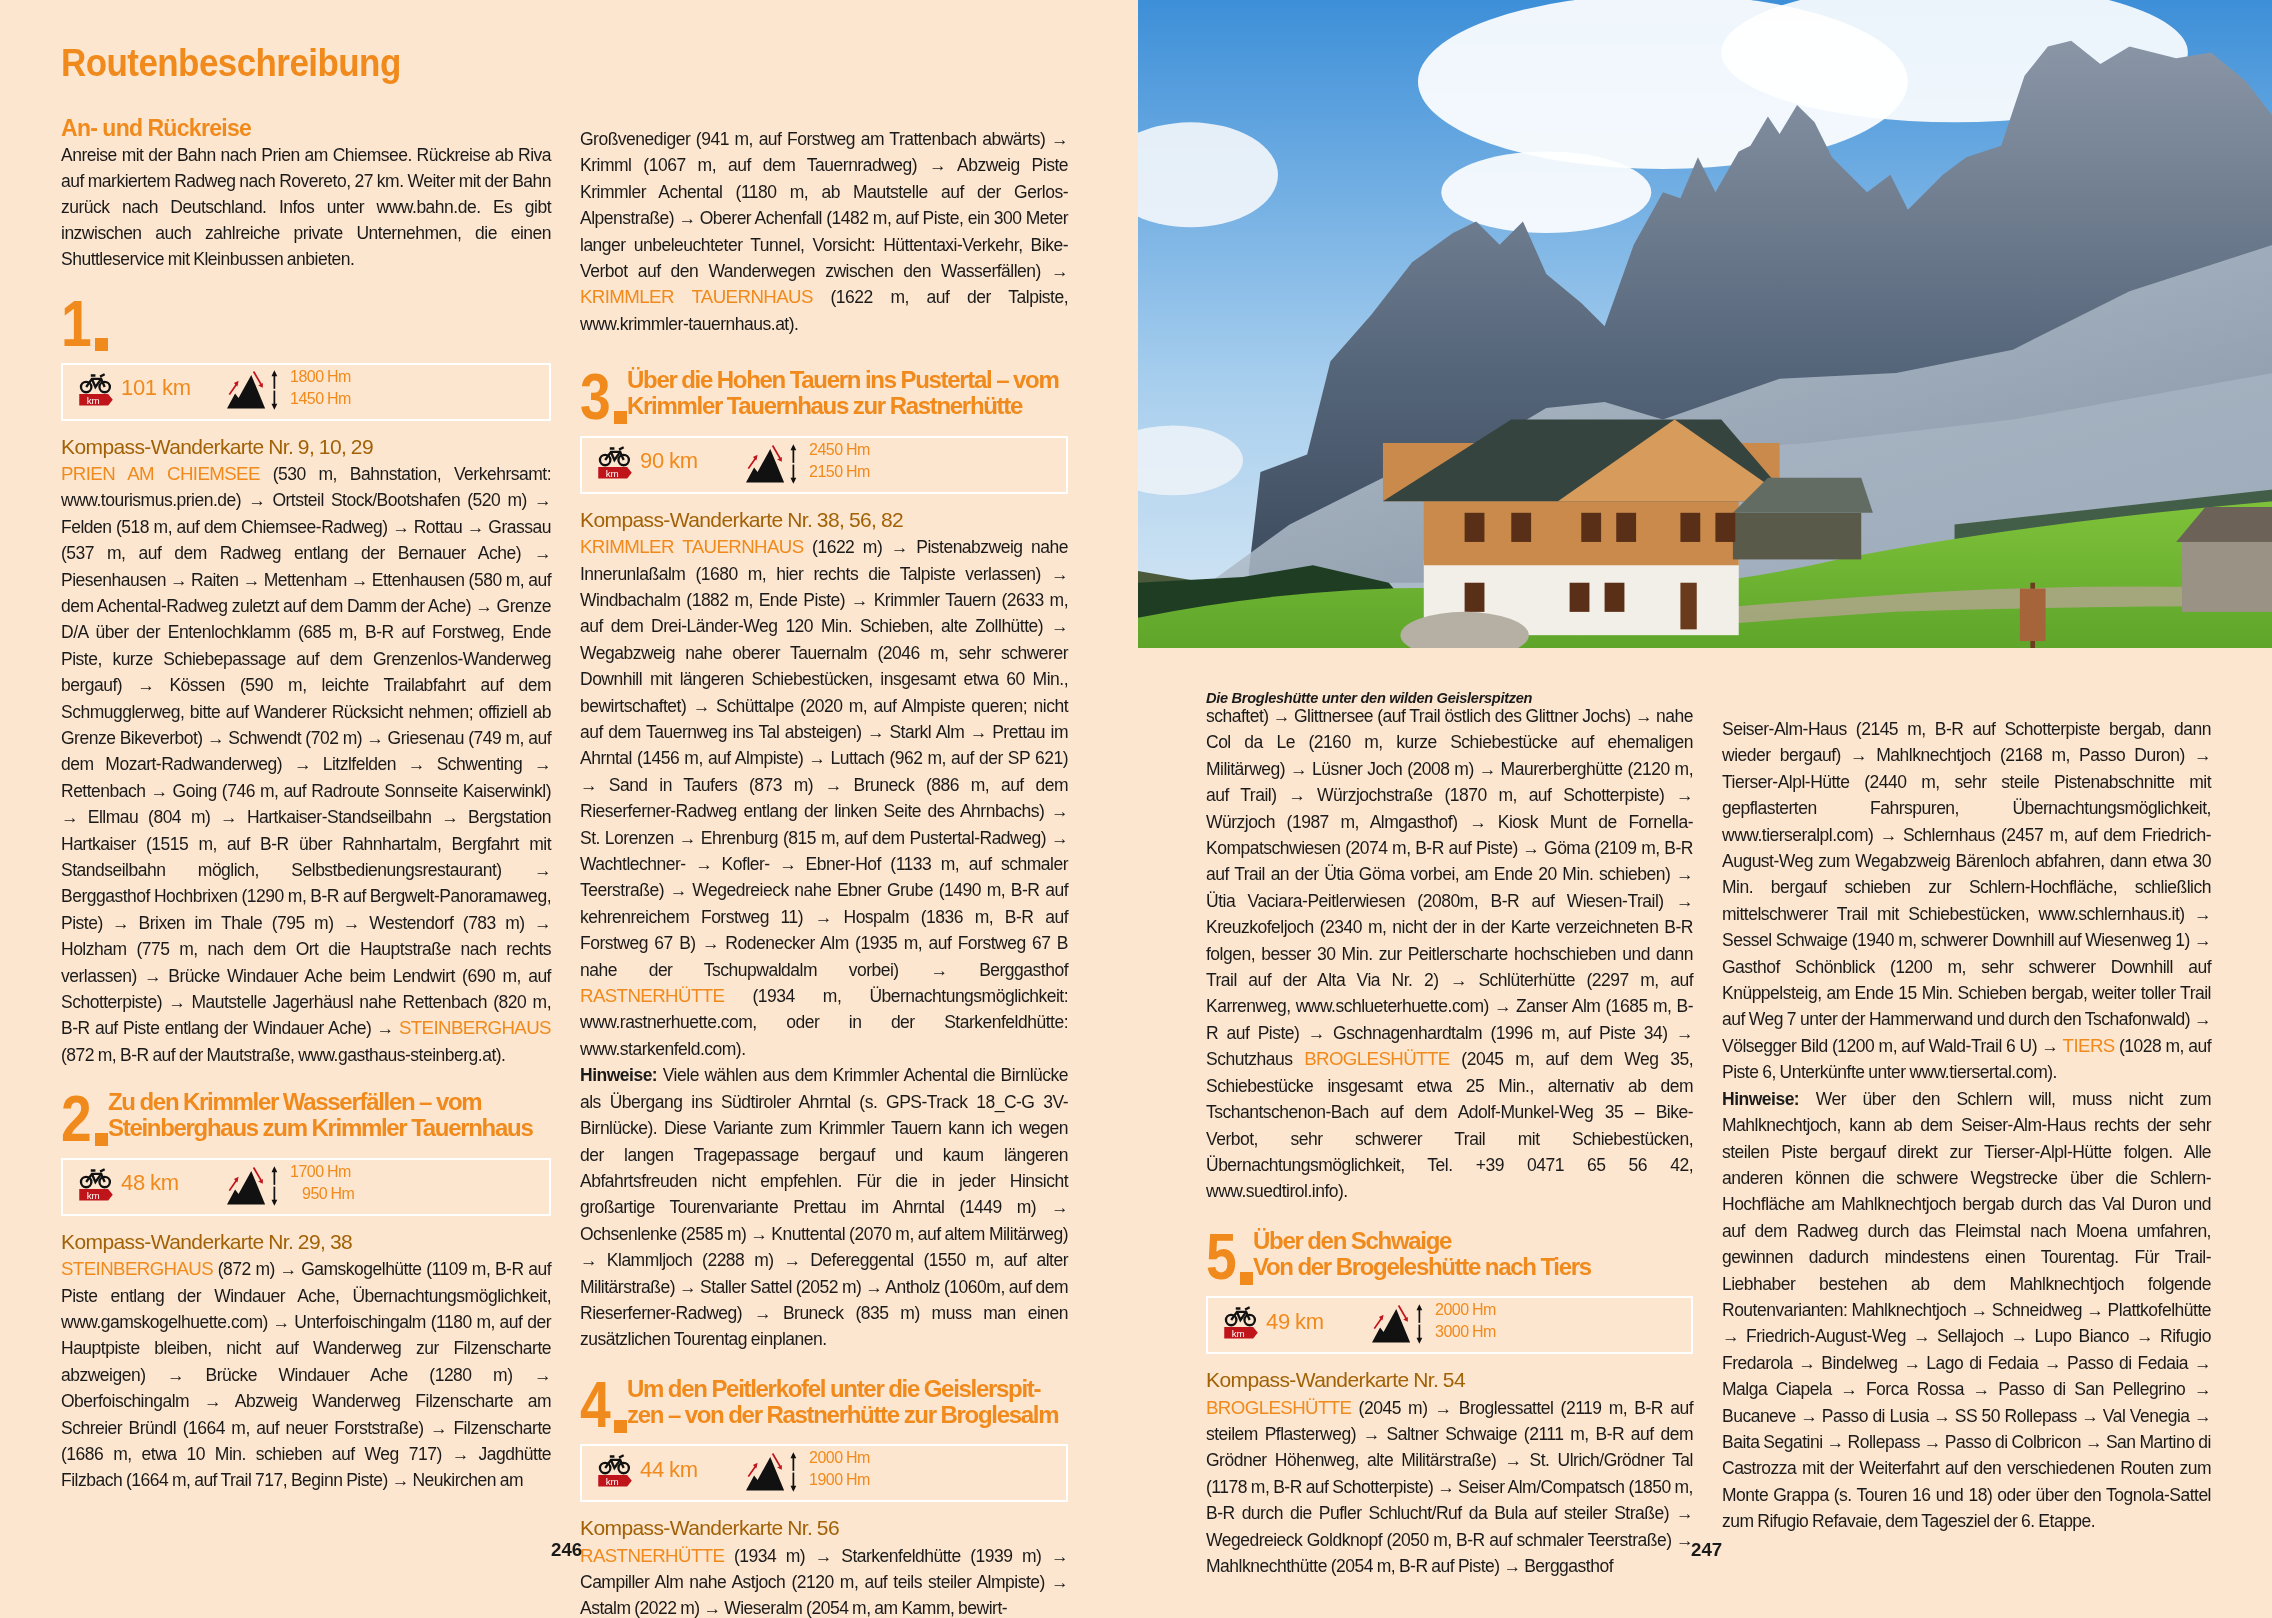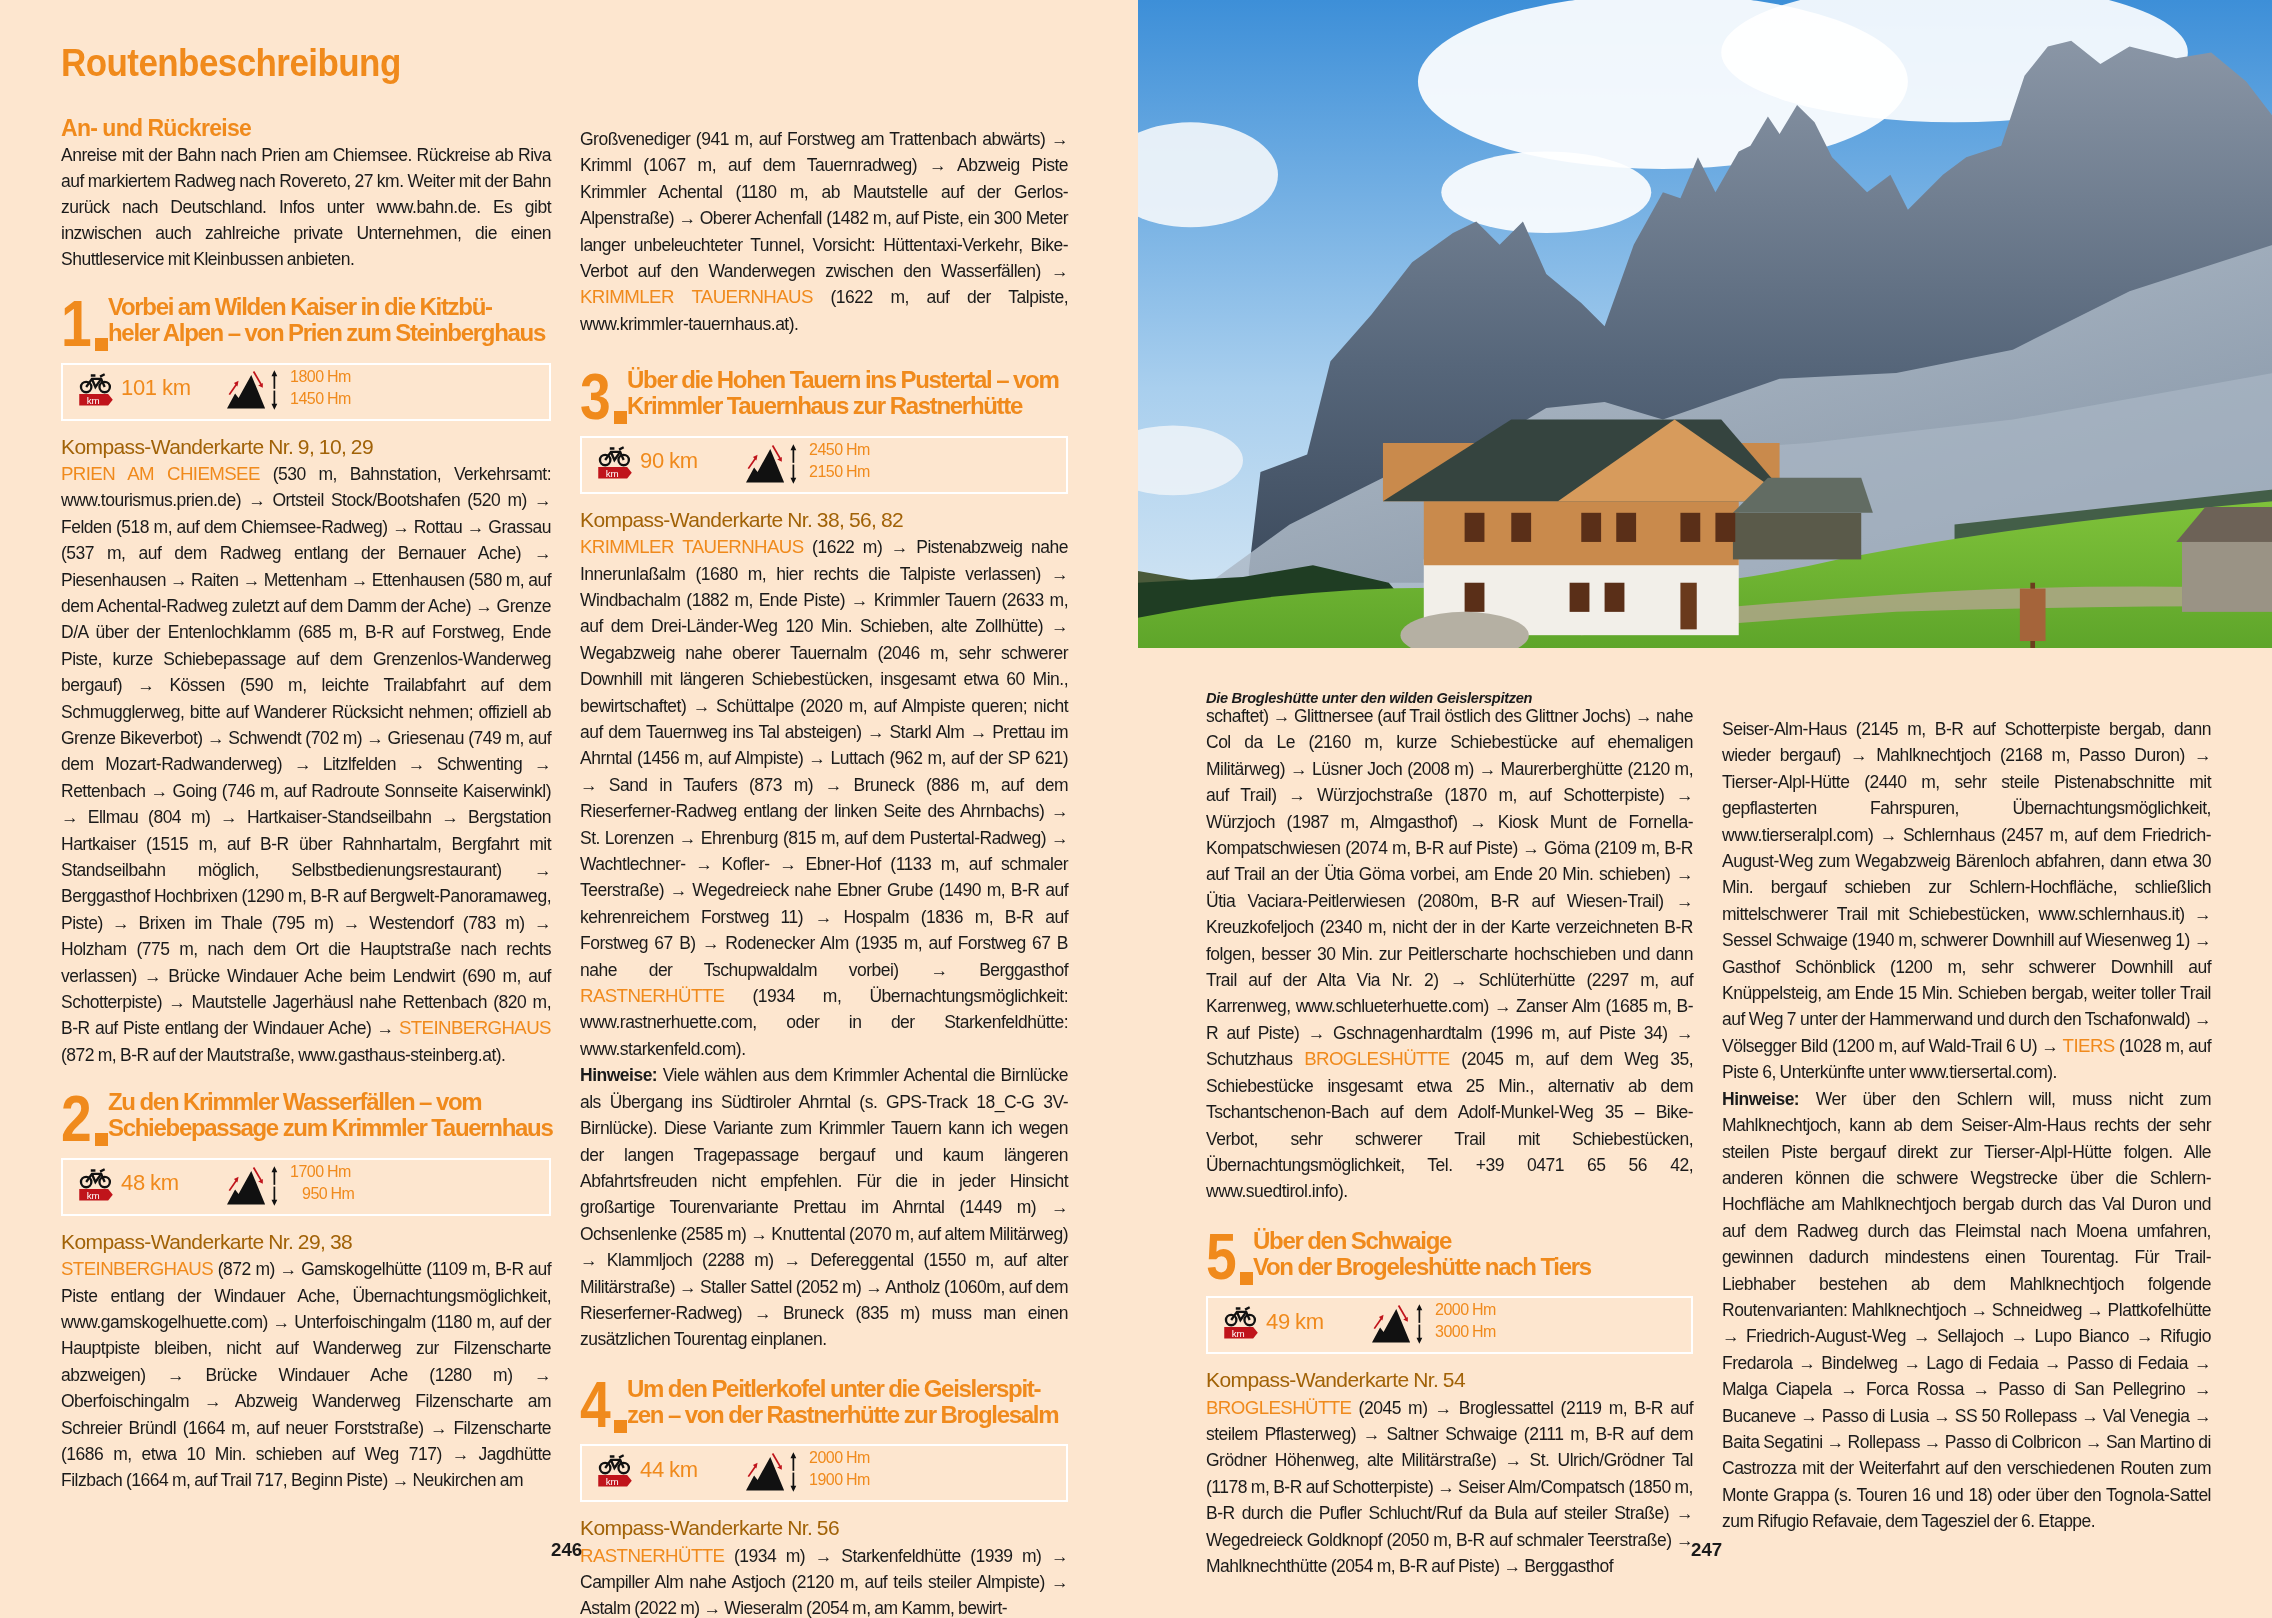--- a/index.html
+++ b/index.html
@@ -85,24 +85,20 @@
 
 <div class="page-title">Routenbeschreibung</div>
 
 <div class="col" style="left:61px; top:114px; width:490px;">
   <div class="sec-head">An- und Rückreise</div>
   <p style="line-height:26px;">Anreise mit der Bahn nach Prien am Chiemsee. Rückreise ab Riva auf markiertem Radweg nach Rovereto, 27 km. Weiter mit der Bahn zurück nach Deutschland. Infos unter www.bahn.de. Es gibt inzwischen auch zahlreiche private Unternehmen, die einen Shuttleservice mit Kleinbussen anbieten.</p>
 
   <div class="route-head" style="margin-top:22px;">
     <span class="route-num">1</span>
     <span class="route-dot" style="left:34px; top:44px;"></span>
-    <div class="route-title">
-      <div>Vorbei am Wilden Kaiser in die Kitzbü-</div>
-      <div>heler Alpen – von Prien zum Steinberghaus</div>
-    </div>
   </div>
   <div class="stats">
     <svg class="bike" viewBox="0 0 58 64" style="font-size:30px">
       <circle cx="12" cy="26" r="9" fill="none" stroke="#111" stroke-width="4"></circle>
       <circle cx="44" cy="26" r="9" fill="none" stroke="#111" stroke-width="4"></circle>
       <path d="M12 26 L22 12 L38 12 L44 26 M22 12 L28 26 L38 12 M20 6 L28 6 M36 8 L44 4" fill="none" stroke="#111" stroke-width="4"></path>
       <path d="M0 38 L50 38 L58 48 L50 58 L0 58 Z" fill="#c0141b"></path>
       <text x="24" y="55" font-size="17" fill="#fff" font-family="Liberation Sans, sans-serif" text-anchor="middle">km</text>
     </svg>
     <span class="km-val">101 km</span>
@@ -123,21 +119,21 @@
   <p>
     <span class="map-ref">Kompass-Wanderkarte Nr. 9, 10, 29</span><br>
     <span class="caps">PRIEN AM CHIEMSEE</span><span> (530 m, Bahnstation, Verkehrsamt: www.tourismus.prien.de) → Ortsteil Stock/Bootshafen (520 m) → Felden (518 m, auf dem Chiemsee-Radweg) → Rottau → Grassau (537 m, auf dem Radweg entlang der Bernauer Ache) → Piesenhausen → Raiten → Mettenham → Ettenhausen (580 m, auf dem Achental-Radweg zuletzt auf dem Damm der Ache) → Grenze D/A über der Entenlochklamm (685 m, B-R auf Forstweg, Ende Piste, kurze Schiebepassage auf dem Grenzenlos-Wanderweg bergauf) → Kössen (590 m, leichte Trailabfahrt auf dem Schmugglerweg, bitte auf Wanderer Rücksicht nehmen; offiziell ab Grenze Bikeverbot) → Schwendt (702 m) → Griesenau (749 m, auf dem Mozart-Radwanderweg) → Litzlfelden → Schwenting → Rettenbach → Going (746 m, auf Radroute Sonnseite Kaiserwinkl) → Ellmau (804 m) → Hartkaiser-Standseilbahn → Bergstation Hartkaiser (1515 m, auf B-R über Rahnhartalm, Bergfahrt mit Standseilbahn möglich, Selbstbedienungsrestaurant) → Berggasthof Hochbrixen (1290 m, B-R auf Bergwelt-Panoramaweg, Piste) → Brixen im Thale (795 m) → Westendorf (783 m) → Holzham (775 m, nach dem Ort die Hauptstraße nach rechts verlassen) → Brücke Windauer Ache beim Lendwirt (690 m, auf Schotterpiste) → Mautstelle Jagerhäusl nahe Rettenbach (820 m, B-R auf Piste entlang der Windauer Ache) → </span><span class="caps">STEINBERGHAUS</span><span> (872 m, B-R auf der Mautstraße, www.gasthaus-steinberg.at).</span>
   </p>
 
   <div class="route-head" style="margin-top:21px;">
     <span class="route-num">2</span>
     <span class="route-dot" style="left:34px; top:44px;"></span>
     <div class="route-title">
       <div>Zu den Krimmler Wasserfällen – vom</div>
-      <div>Schiebepassage zum Krimmler Tauernhaus</div>
+      <div>Steinberghaus zum Krimmler Tauernhaus</div>
     </div>
   </div>
   <div class="stats">
     <svg class="bike" viewBox="0 0 58 64" style="font-size:30px">
       <circle cx="12" cy="26" r="9" fill="none" stroke="#111" stroke-width="4"></circle>
       <circle cx="44" cy="26" r="9" fill="none" stroke="#111" stroke-width="4"></circle>
       <path d="M12 26 L22 12 L38 12 L44 26 M22 12 L28 26 L38 12 M20 6 L28 6 M36 8 L44 4" fill="none" stroke="#111" stroke-width="4"></path>
       <path d="M0 38 L50 38 L58 48 L50 58 L0 58 Z" fill="#c0141b"></path>
       <text x="24" y="55" font-size="17" fill="#fff" font-family="Liberation Sans, sans-serif" text-anchor="middle">km</text>
     </svg>

